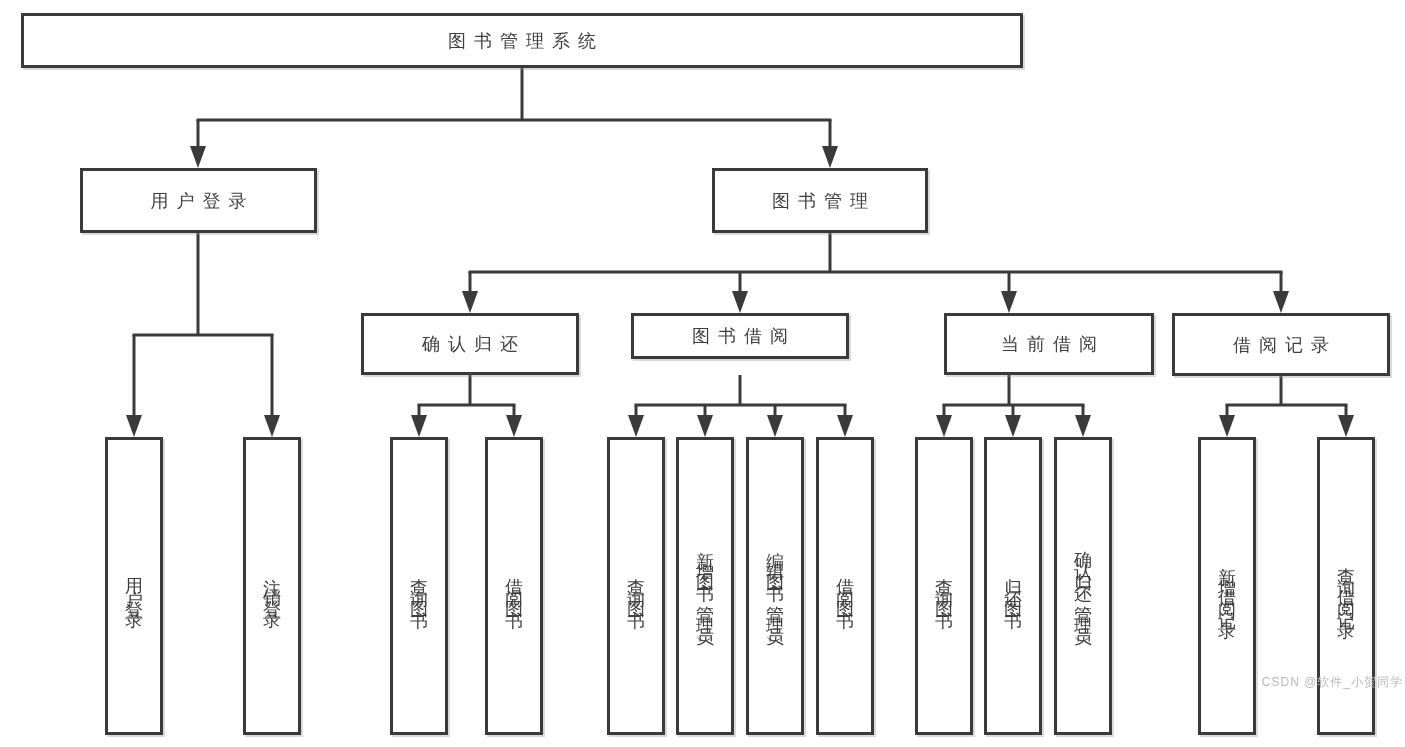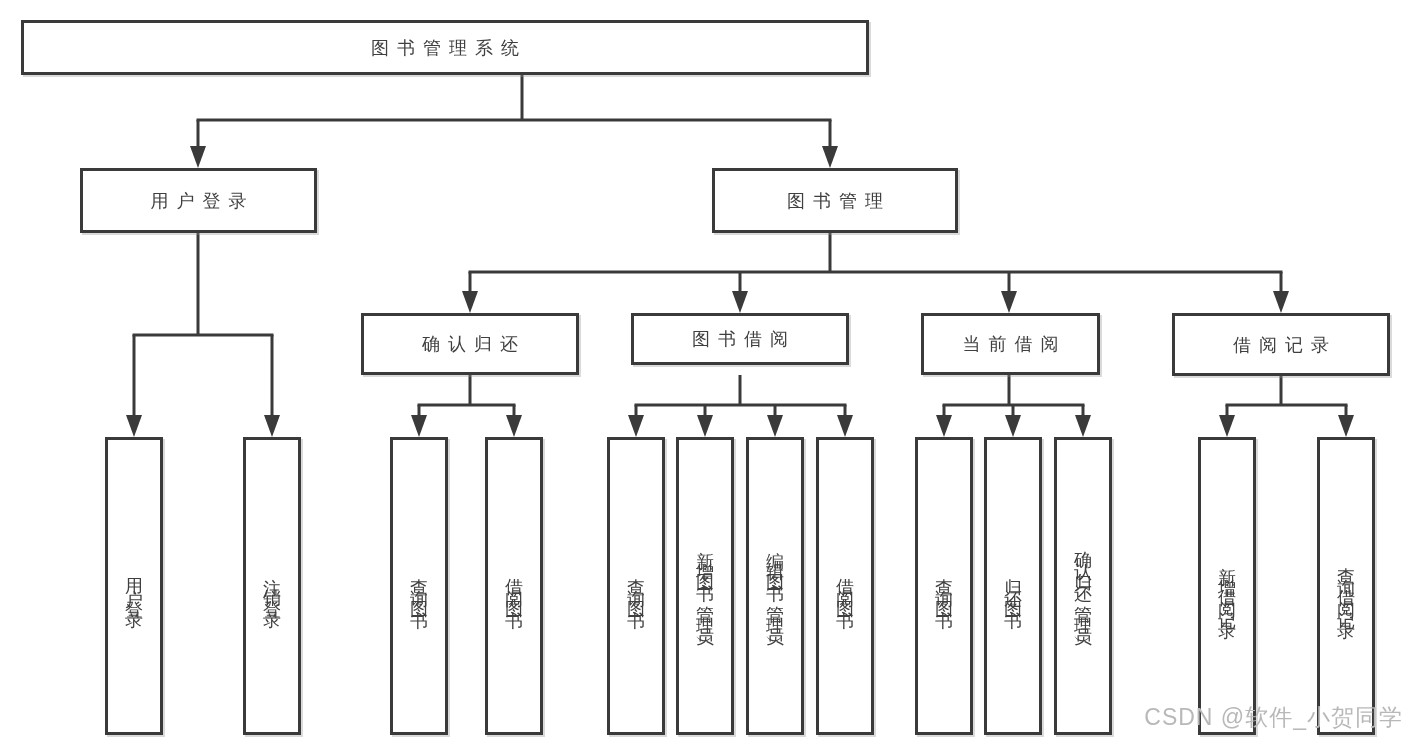--- a/index.html
+++ b/index.html
@@ -41,22 +41,22 @@
   .vtext{
     writing-mode:vertical-rl;
     font-size:18px;
     letter-spacing:11px;
     line-height:1;
     white-space:nowrap;
   }
   .watermark{
     position:absolute;
     right:2px;
-    top:702px;
-    font-size:23px;
+    top:674px;
+    font-size:12px;
     letter-spacing:1px;
     color:var(--watermark);
     z-index:5;
     white-space:nowrap;
   }
 </style>
 </head>
 <body>
 
 <div class="canvas">
@@ -109,38 +109,38 @@
       <line x1="1013" y1="405" x2="1013" y2="417" stroke="#3a3a3a" stroke-width="3"></line>
       <polygon points="1005,415 1021,415 1013,437" fill="#3a3a3a"></polygon>
       <line x1="1083" y1="405" x2="1083" y2="417" stroke="#3a3a3a" stroke-width="3"></line>
       <polygon points="1075,415 1091,415 1083,437" fill="#3a3a3a"></polygon>
       <line x1="1227" y1="405" x2="1227" y2="417" stroke="#3a3a3a" stroke-width="3"></line>
       <polygon points="1219,415 1235,415 1227,437" fill="#3a3a3a"></polygon>
       <line x1="1346" y1="405" x2="1346" y2="417" stroke="#3a3a3a" stroke-width="3"></line>
       <polygon points="1338,415 1354,415 1346,437" fill="#3a3a3a"></polygon>
     </svg>
 
-  <div class="node" style="left:21px;top:20px;width:848px;height:55px">
+  <div class="node" style="left:21px;top:13px;width:1002px;height:55px">
     <span class="hlabel">图书管理系统</span>
   </div>
 
   <div class="node" style="left:80px;top:168px;width:237px;height:65px">
     <span class="hlabel">用户登录</span>
   </div>
-  <div class="node" style="left:712px;top:168px;width:246px;height:65px">
+  <div class="node" style="left:712px;top:168px;width:216px;height:65px">
     <span class="hlabel">图书管理</span>
   </div>
 
   <div class="node" style="left:361px;top:313px;width:218px;height:62px">
     <span class="hlabel">确认归还</span>
   </div>
-  <div class="node" style="left:631px;top:313px;width:218px;height:52px">
+  <div class="node" style="left:631px;top:313px;width:218px;height:46px">
     <span class="hlabel">图书借阅</span>
   </div>
-  <div class="node" style="left:921px;top:313px;width:179px;height:62px">
+  <div class="node" style="left:944px;top:313px;width:210px;height:62px">
     <span class="hlabel">当前借阅</span>
   </div>
   <div class="node" style="left:1172px;top:313px;width:218px;height:63px">
     <span class="hlabel">借阅记录</span>
   </div>
 
   <div class="node" style="left:105px;top:437px;width:58px;height:298px">
     <span class="vtext">用户登录</span>
   </div>
   <div class="node" style="left:243px;top:437px;width:58px;height:298px">

